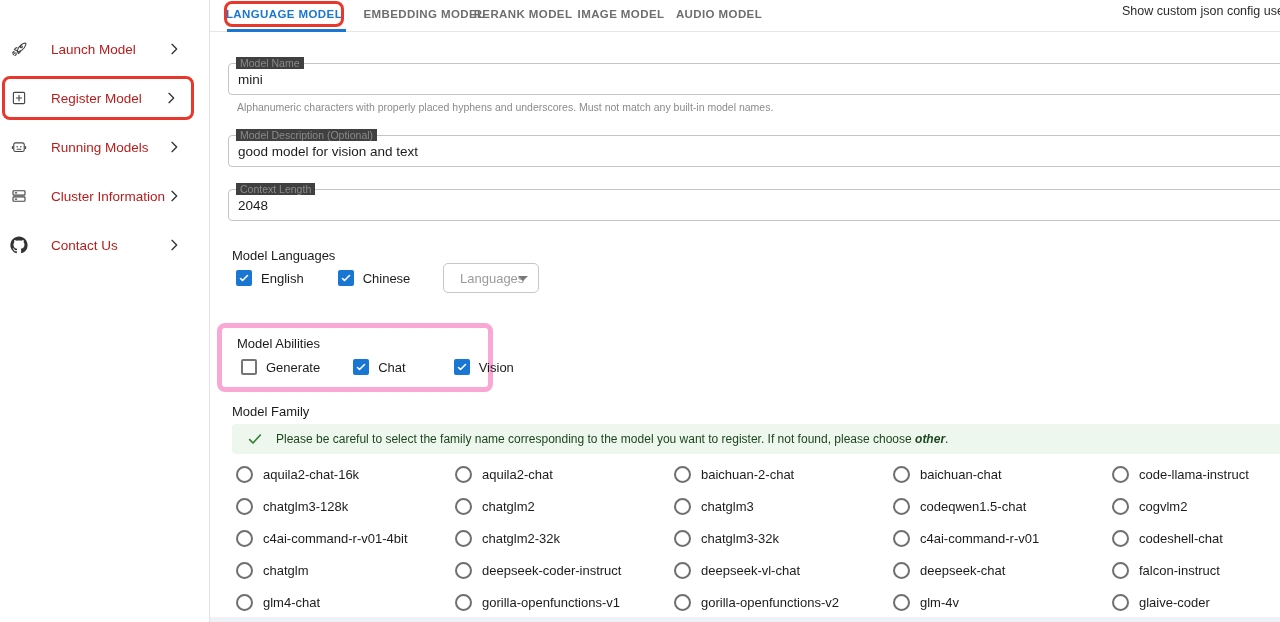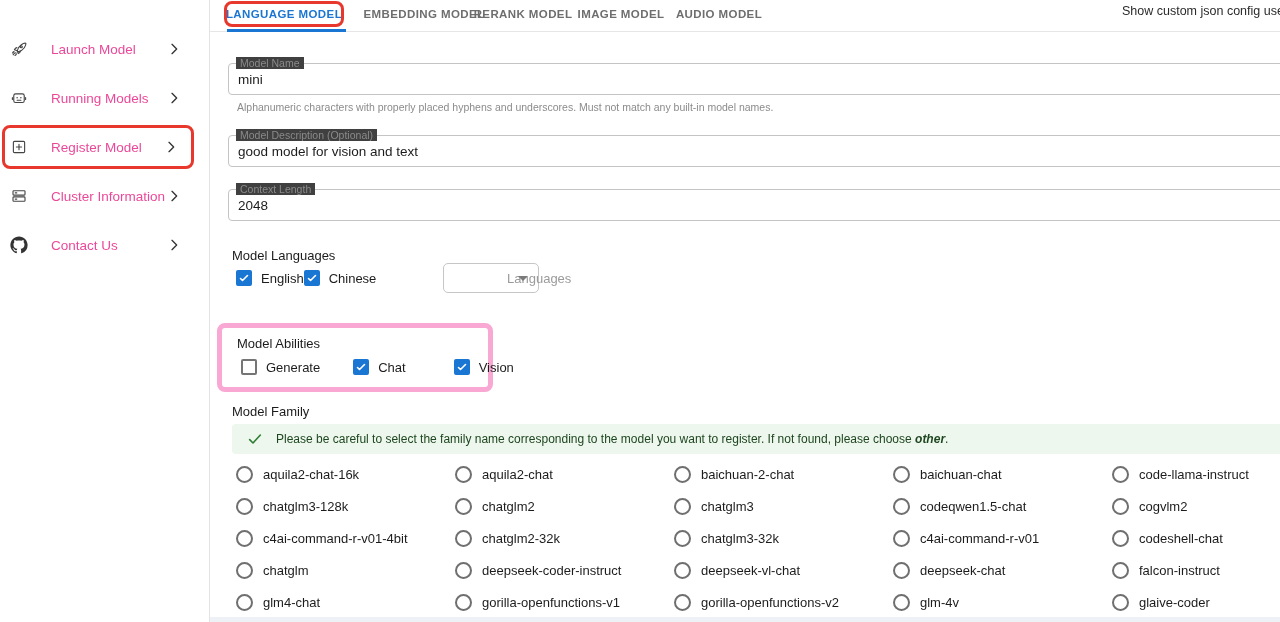--- a/index.html
+++ b/index.html
@@ -9,21 +9,21 @@
 
   
   .sidebar { position:absolute; left:0; top:0; width:210px; height:622px;
     background:#fff; border-right:1px solid #e3e3e3; padding-top:27px; }
   .side-item { position:relative; height:44px; margin:0 15px 5px 2px; display:flex;
     align-items:center; cursor:pointer; border-radius:8px; }
   .side-item.hl { border:3px solid #e8382d; }
   .side-icon { width:18px; height:18px; margin-left:8px; flex:0 0 18px; display:flex;
     align-items:center; justify-content:center; }
   .side-item.hl .side-icon { margin-left:5px; }
-  .side-label { margin-left:23px; font-size:13.5px; color:#ec4899; white-space:nowrap; }
+  .side-label { margin-left:23px; font-size:13.5px; color:#b91c1c; white-space:nowrap; }
   .side-chevron { position:absolute; right:12px; width:16px; height:16px; }
 
   
   .tabbar { position:absolute; left:210px; top:0; width:1070px; height:32px;
     border-bottom:1px solid #e6e6e6; background:#fff; }
   .tab { position:absolute; top:0; height:28px; display:flex; align-items:center;
     justify-content:center; font-size:11.5px; font-weight:700; letter-spacing:.4px;
     color:#6e6e6e; cursor:pointer; white-space:nowrap; }
   .tab.selected { color:#1976d2; }
   .tab-hl { position:absolute; left:14px; top:1px; width:120px; height:26px;
@@ -50,21 +50,21 @@
   .cb-box { width:16px; height:16px; border:2px solid #757575; border-radius:2px;
     background:#fff; display:flex; align-items:center; justify-content:center; flex:0 0 16px; }
   .cb.on .cb-box { background:#1976d2; border-color:#1976d2; }
   .cb-box svg { visibility:hidden; }
   .cb.on .cb-box svg { visibility:visible; }
   .cb-label { margin-left:9px; font-size:13px; color:#1c1c1c; white-space:nowrap; }
 
   .lang-row { position:absolute; left:26px; top:238px; display:flex; align-items:center; }
   .select { position:absolute; left:207px; top:-7px; width:96px; height:30px;
     border:1px solid #c6c6c6; border-radius:5px; display:flex; align-items:center;
-    cursor:pointer; background:#fff;padding-left:47px; }
+    cursor:pointer; background:#fff; }
   .select-text { margin-left:16px; font-size:13px; color:#9b9b9b; }
   .select-caret { position:absolute; right:10px; width:0; height:0;
     border-left:5px solid transparent; border-right:5px solid transparent;
     border-top:5px solid #7a7a7a; }
 
   .abilities-box { position:absolute; left:7px; top:291px; width:276px; height:69px;
     border:5px solid #f9a8d4; border-radius:8px; }
   .abilities-title { position:absolute; left:15px; top:8px; font-size:13px; color:#1c1c1c; white-space:nowrap; }
   .abilities-row { position:absolute; left:19px; top:31px; display:flex; align-items:center; }
 
@@ -101,46 +101,46 @@
         </svg>
       </span>
       <span class="side-label">Launch Model</span>
       <span class="side-chevron">
         <svg width="16" height="16" viewBox="0 0 24 24" fill="none" stroke="#333" stroke-width="2" stroke-linecap="round" stroke-linejoin="round">
             <path d="M9 5l7 7-7 7"></path>
           </svg>
       </span>
     </div>
 
+    <div class="side-item hl">
+      <span class="side-icon">
+        <svg width="18" height="18" viewBox="0 0 24 24" fill="none" stroke="#444" stroke-width="1.5" stroke-linecap="round" stroke-linejoin="round">
+          <rect x="4.5" y="4.5" width="15" height="15" rx="1.5"></rect>
+          <path d="M12 8.5v7M8.5 12h7"></path>
+        </svg>
+      </span>
+      <span class="side-label">Register Model</span>
+      <span class="side-chevron">
+        <svg width="16" height="16" viewBox="0 0 24 24" fill="none" stroke="#333" stroke-width="2" stroke-linecap="round" stroke-linejoin="round">
+            <path d="M9 5l7 7-7 7"></path>
+          </svg>
+      </span>
+    </div>
+
     <div class="side-item">
       <span class="side-icon">
         <svg width="18" height="18" viewBox="0 0 24 24" fill="none" stroke="#444" stroke-width="1.5" stroke-linecap="round" stroke-linejoin="round">
           <rect x="5" y="6.5" width="14" height="11.5" rx="2.5"></rect>
           <circle cx="9.5" cy="11.5" r="1" fill="#444" stroke="none"></circle>
           <circle cx="14.5" cy="11.5" r="1" fill="#444" stroke="none"></circle>
           <path d="M9.5 15h5"></path>
           <path d="M3.2 11.5v2.5M20.8 11.5v2.5"></path>
         </svg>
       </span>
       <span class="side-label">Running Models</span>
-      <span class="side-chevron">
-        <svg width="16" height="16" viewBox="0 0 24 24" fill="none" stroke="#333" stroke-width="2" stroke-linecap="round" stroke-linejoin="round">
-            <path d="M9 5l7 7-7 7"></path>
-          </svg>
-      </span>
-    </div>
-
-    <div class="side-item hl">
-      <span class="side-icon">
-        <svg width="18" height="18" viewBox="0 0 24 24" fill="none" stroke="#444" stroke-width="1.5" stroke-linecap="round" stroke-linejoin="round">
-          <rect x="4.5" y="4.5" width="15" height="15" rx="1.5"></rect>
-          <path d="M12 8.5v7M8.5 12h7"></path>
-        </svg>
-      </span>
-      <span class="side-label">Register Model</span>
       <span class="side-chevron">
         <svg width="16" height="16" viewBox="0 0 24 24" fill="none" stroke="#333" stroke-width="2" stroke-linecap="round" stroke-linejoin="round">
             <path d="M9 5l7 7-7 7"></path>
           </svg>
       </span>
     </div>
 
     <div class="side-item">
       <span class="side-icon">
         <svg width="18" height="18" viewBox="0 0 24 24" fill="none" stroke="#444" stroke-width="1.5" stroke-linecap="round" stroke-linejoin="round">
@@ -205,21 +205,21 @@
     <div class="section-title" style="top:216px;">Model Languages</div>
     <div class="lang-row">
       <div class="cb on">
         <span class="cb-box">
           <svg width="14" height="14" viewBox="0 0 24 24">
               <path d="M5 13l4 4L19 7" stroke="#fff" stroke-width="3.2" fill="none" stroke-linecap="round" stroke-linejoin="round"></path>
             </svg>
         </span>
         <span class="cb-label">English</span>
       </div>
-      <div class="cb on" style="">
+      <div class="cb on" style="margin-left:34px;">
         <span class="cb-box">
           <svg width="14" height="14" viewBox="0 0 24 24">
               <path d="M5 13l4 4L19 7" stroke="#fff" stroke-width="3.2" fill="none" stroke-linecap="round" stroke-linejoin="round"></path>
             </svg>
         </span>
         <span class="cb-label">Chinese</span>
       </div>
       <div class="select">
         <span class="select-text">Languages</span>
         <span class="select-caret"></span>

